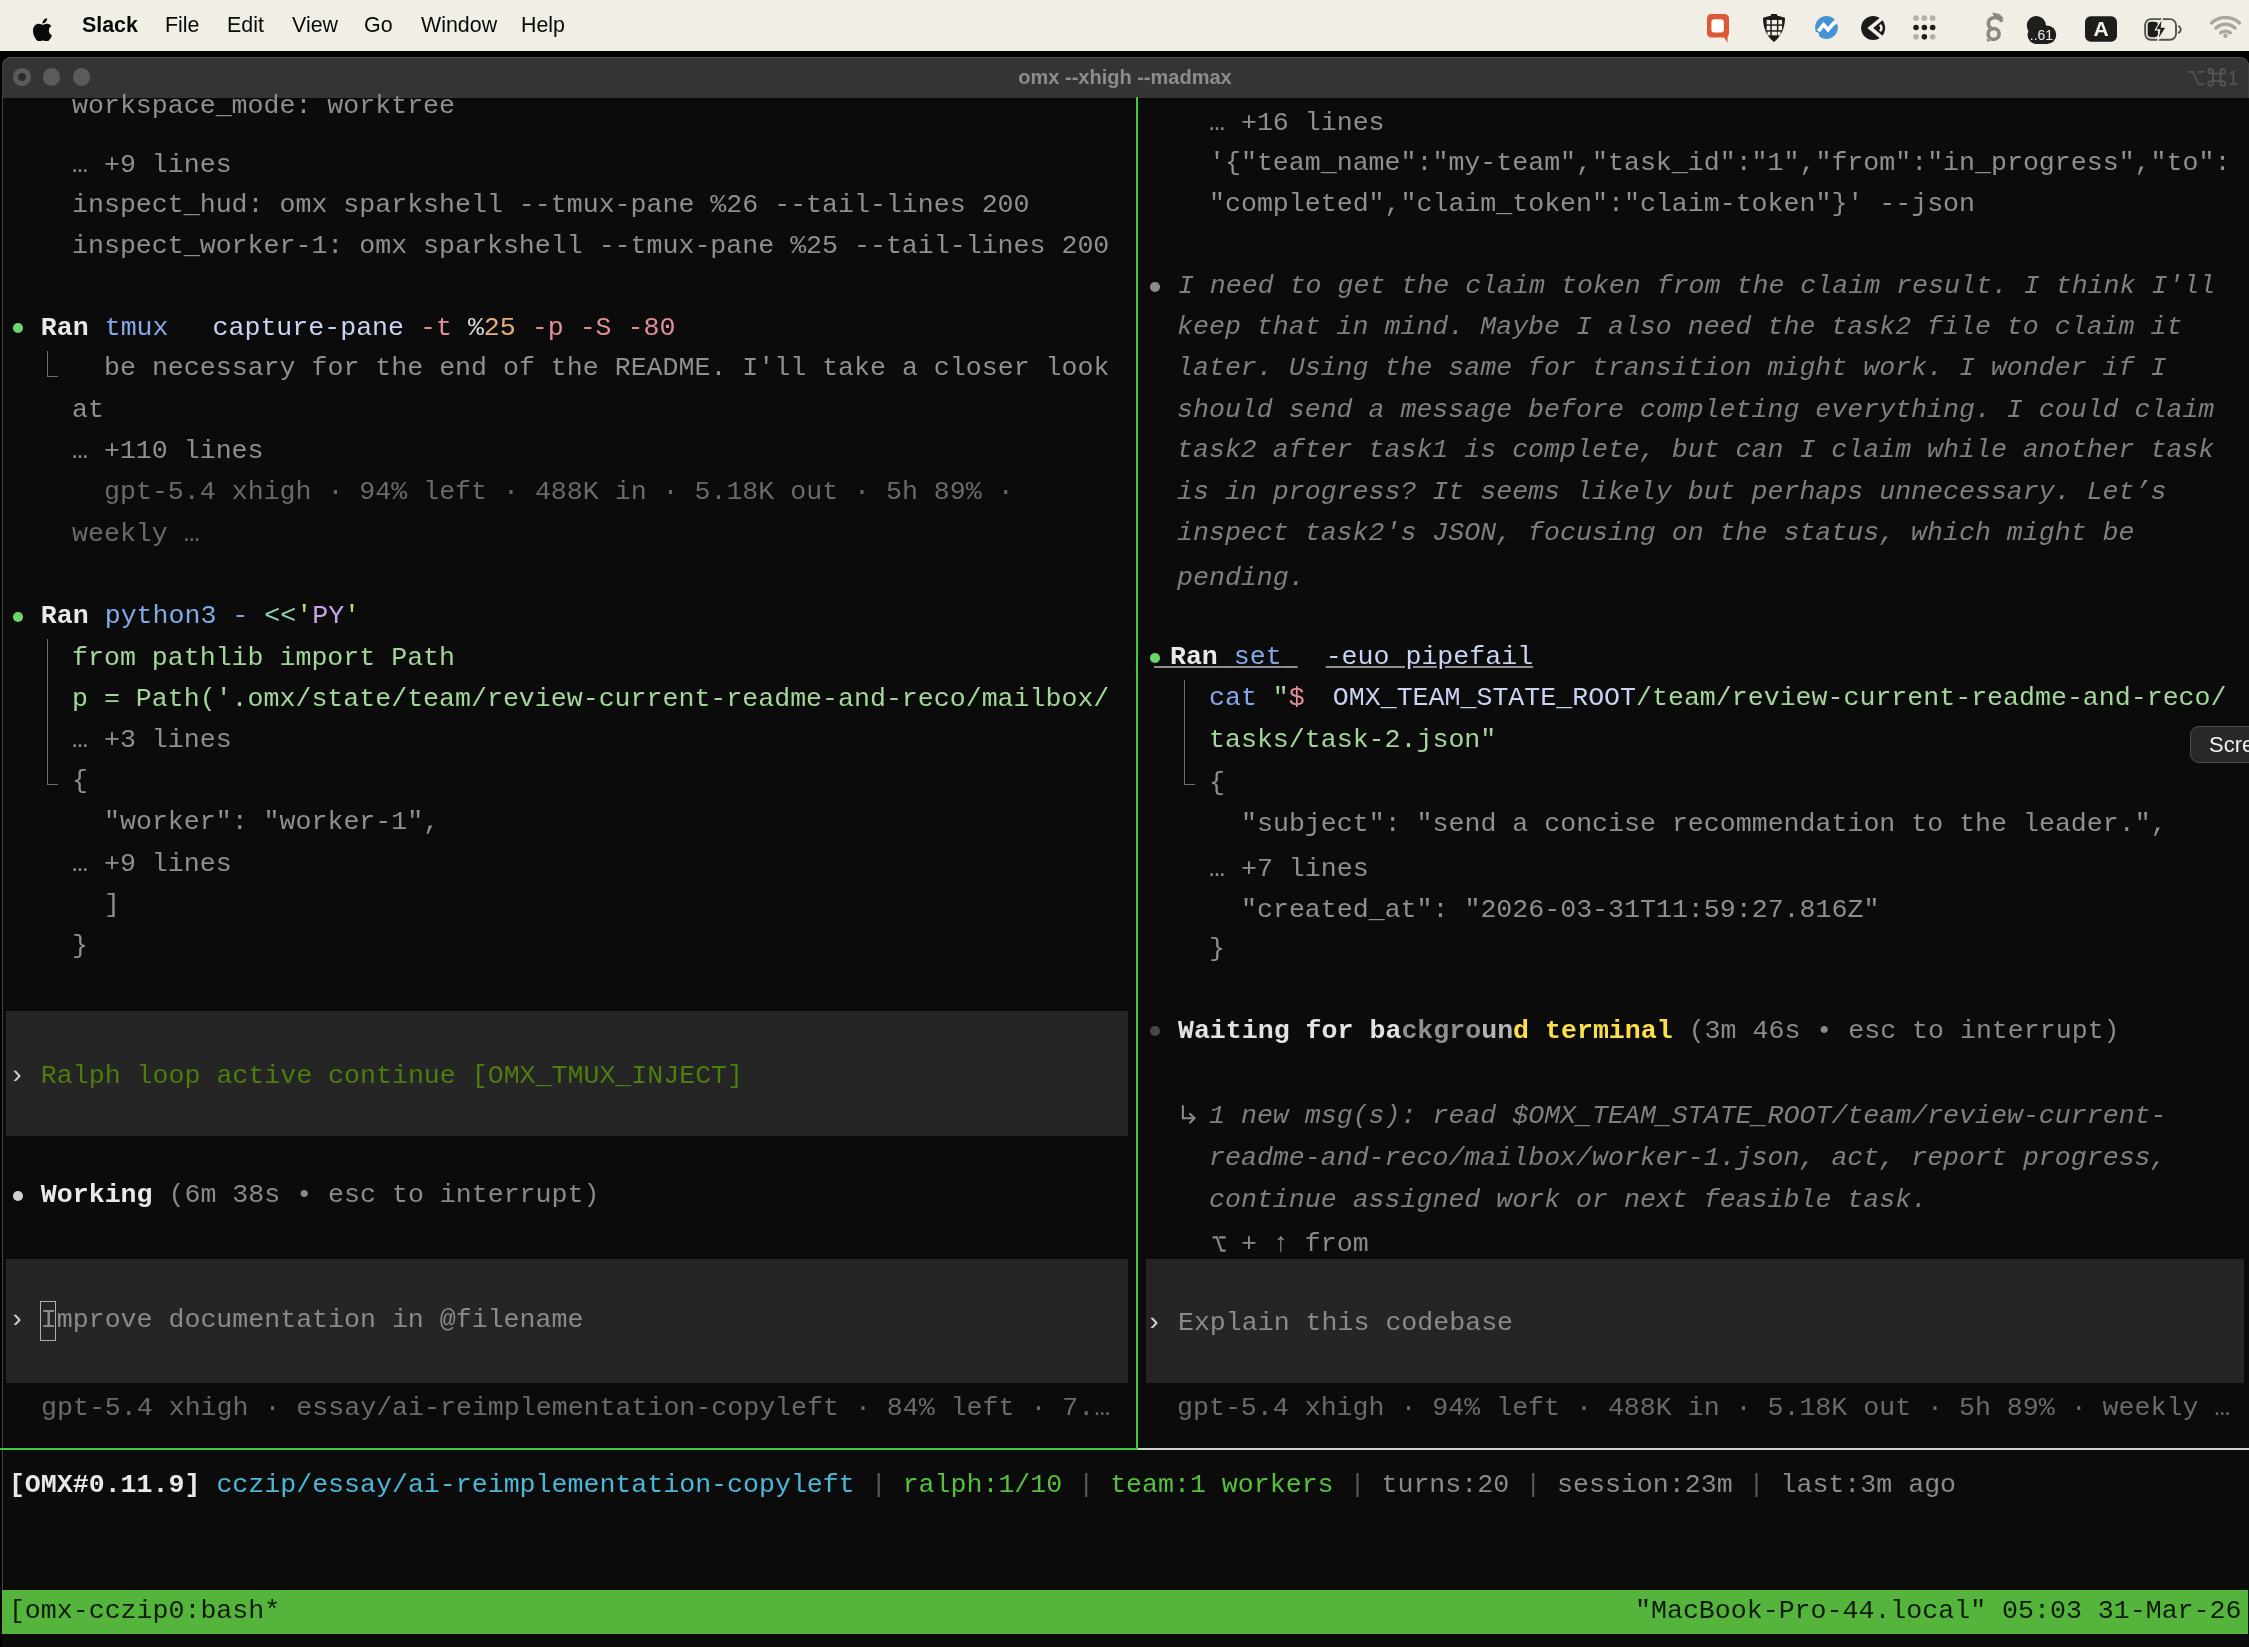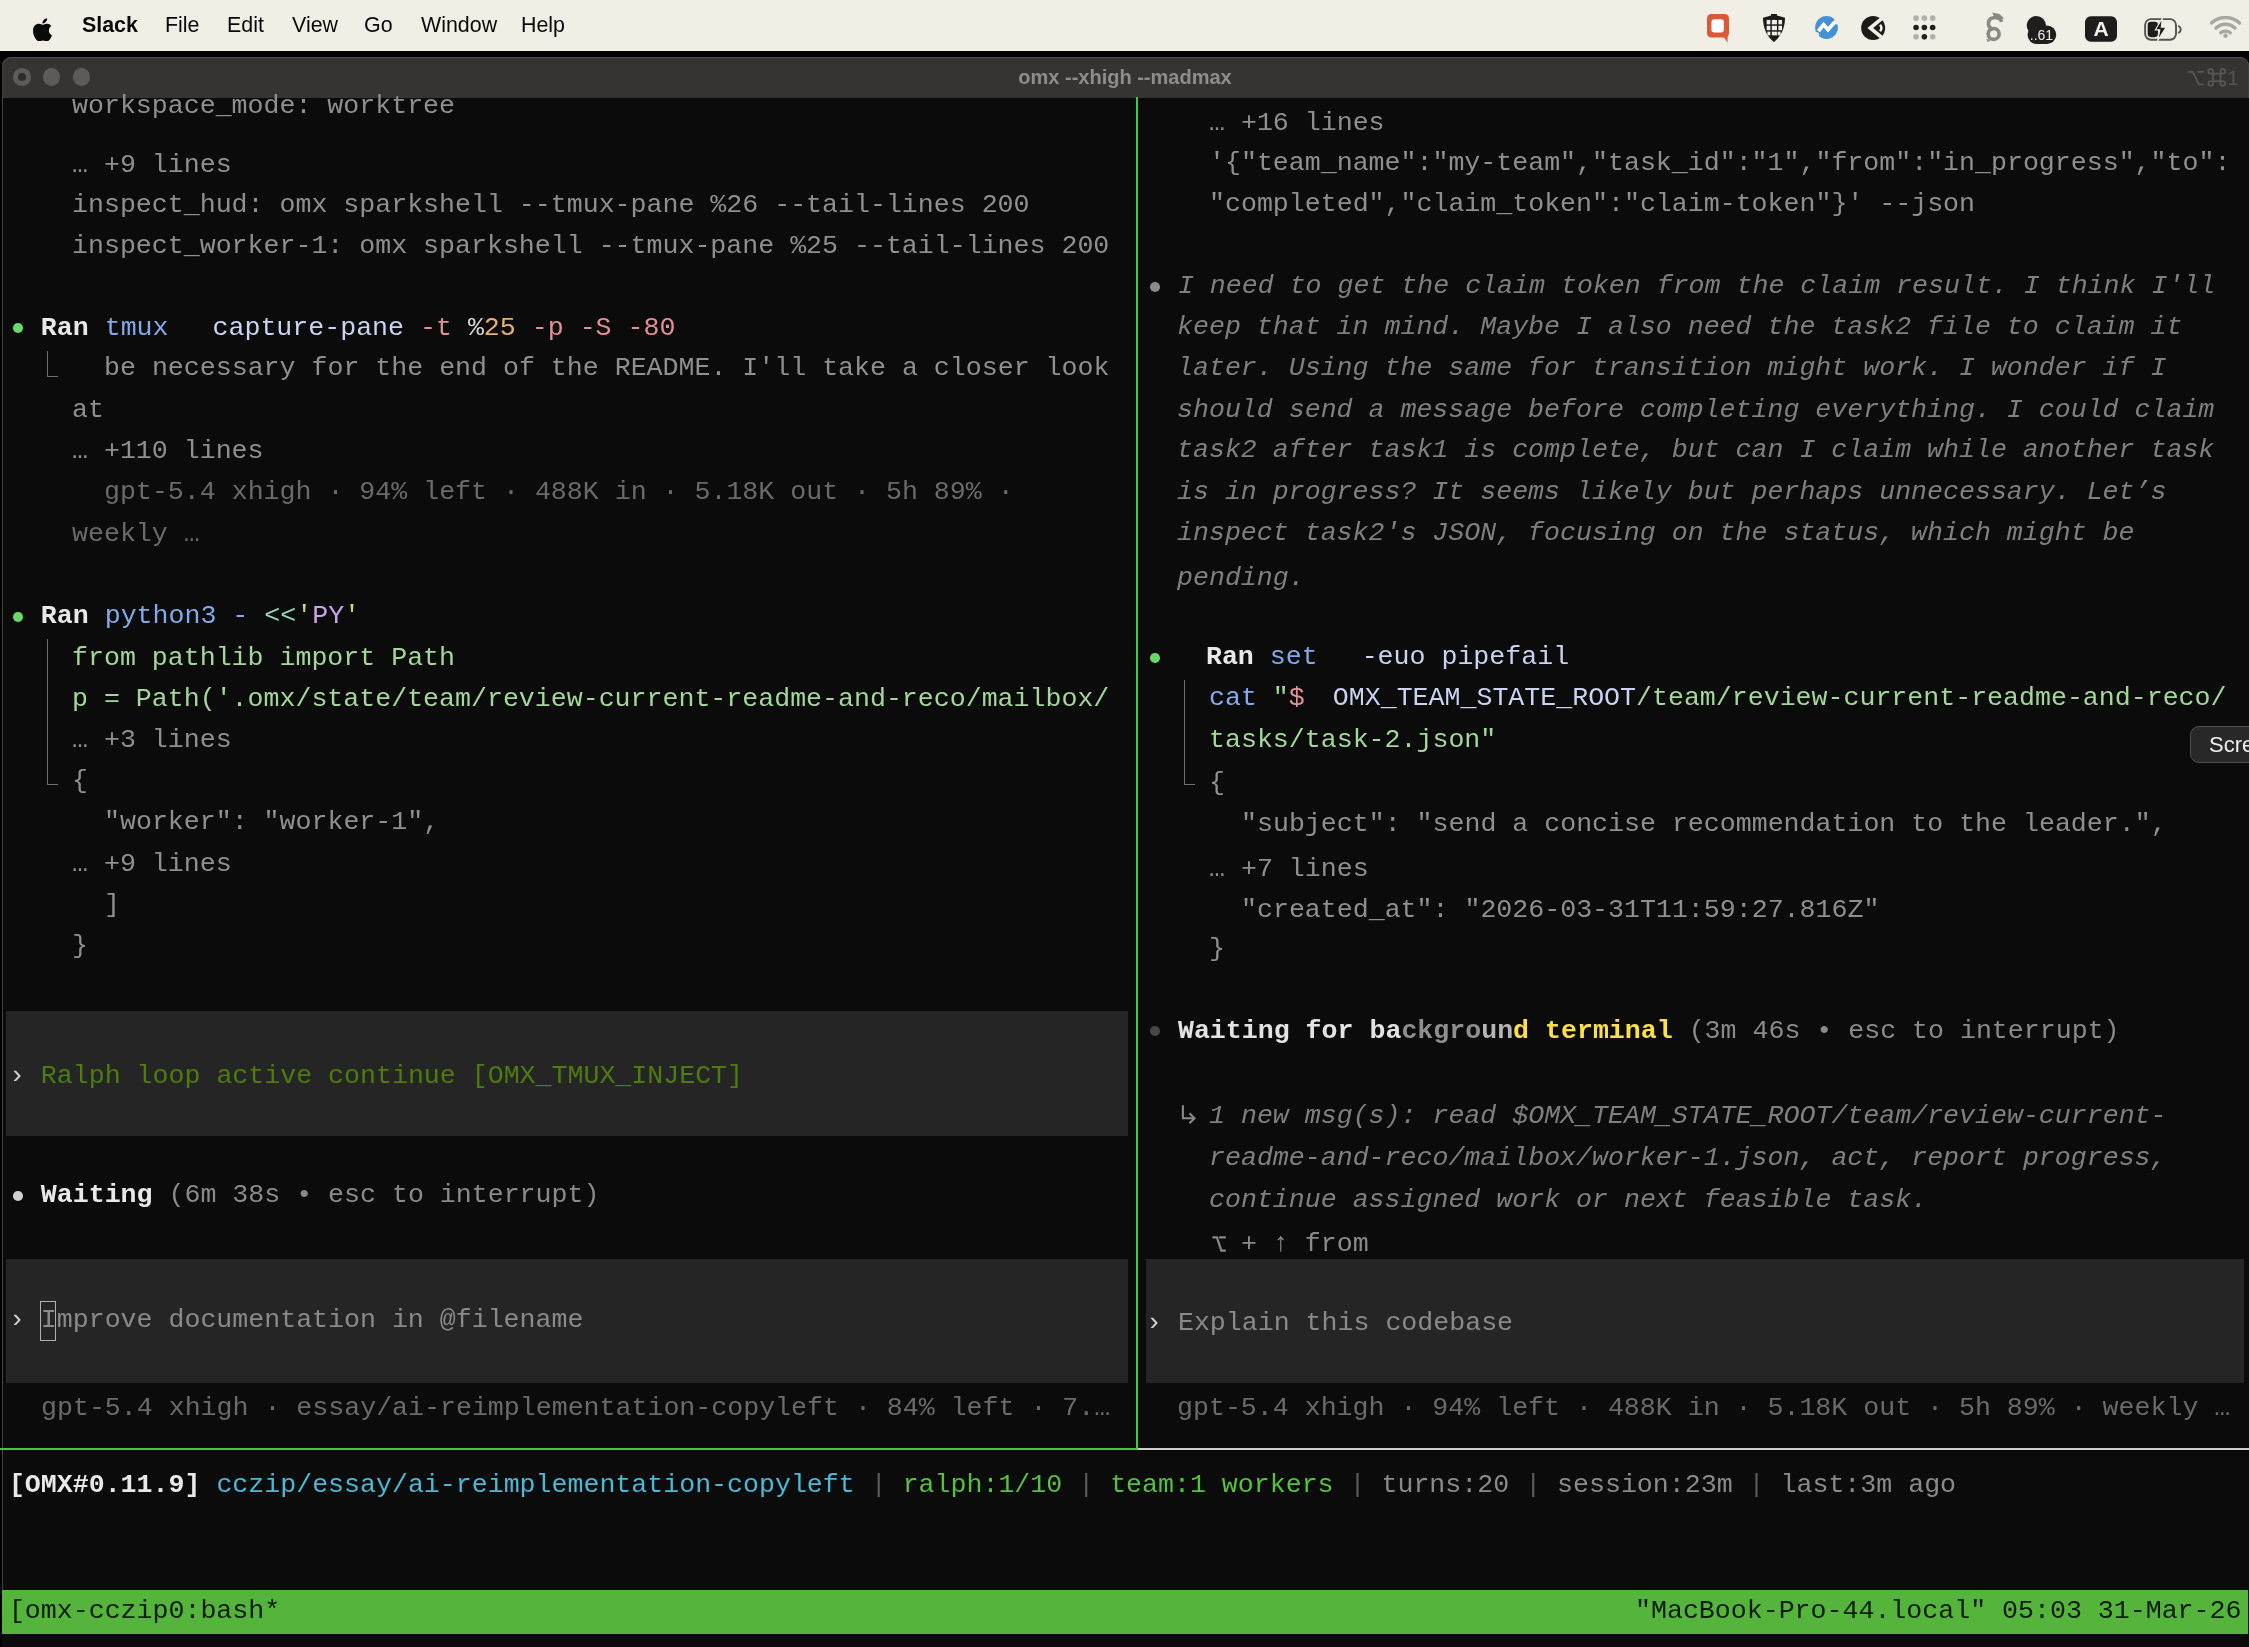--- a/index.html
+++ b/index.html
@@ -172,39 +172,39 @@
 <div class="r grn" style="left:72px;top:638px;">from pathlib import Path</div>
 <div class="r grn" style="left:72px;top:679px;">p = Path('.omx/state/team/review-current-readme-and-reco/mailbox/</div>
 <div class="r" style="left:72px;top:720px;">… +3 lines</div>
 <div class="r" style="left:72px;top:761px;">{</div>
 <div class="r" style="left:104px;top:802px;">"worker": "worker-1",</div>
 <div class="r" style="left:72px;top:844px;">… +9 lines</div>
 <div class="r" style="left:104px;top:885px;">]</div>
 <div class="r" style="left:72px;top:926px;">}</div>
 <div class="r" style="left:8.9px;top:1056px;"><span style="color:#cfcfcf;">›</span> <span style="color:#4d7c0f;">Ralph loop active continue [OMX_TMUX_INJECT]</span></div>
 <div class="dot" style="left:13.3px;top:1191px;background:#cfcfcf;"></div>
-<div class="r" style="left:8.9px;top:1175px;"><span style="visibility:hidden;">•</span> <span class="w">Waiting</span> <span class="ig">(6m 38s • esc to interrupt)</span></div>
+<div class="r" style="left:8.9px;top:1175px;"><span style="visibility:hidden;">•</span> <span class="w">Working</span> <span class="ig">(6m 38s • esc to interrupt)</span></div>
 <div class="r ig" style="left:8.9px;top:1300px;"><span style="color:#cfcfcf;font-style:normal;">›</span><span style="font-style:normal;">&nbsp;Improve documentation in @filename</span></div>
 <div style="position:absolute;left:40px;top:1301px;width:14px;height:38px;border:1.5px solid #b0b0b0;"></div>
 <div class="r dg" style="left:41px;top:1388px;">gpt-5.4 xhigh · essay/ai-reimplementation-copyleft · 84% left · 7.…</div>
 
 <div class="r" style="left:1209px;top:103px;">… +16 lines</div>
 <div class="r" style="left:1209px;top:143px;">'{"team_name":"my-team","task_id":"1","from":"in_progress","to":</div>
 <div class="r" style="left:1209px;top:184px;">"completed","claim_token":"claim-token"}' --json</div>
 <div class="dot" style="left:1150px;top:282px;background:#8a8a8a;"></div>
 <div class="r ig" style="left:1146px;top:266px;"><span style="visibility:hidden;">•</span> <span class="th">I need to get the claim token from the claim result. I think I'll</span></div>
 <div class="r th" style="left:1177px;top:307px;">keep that in mind. Maybe I also need the task2 file to claim it</div>
 <div class="r th" style="left:1177px;top:348px;">later. Using the same for transition might work. I wonder if I</div>
 <div class="r th" style="left:1177px;top:390px;">should send a message before completing everything. I could claim</div>
 <div class="r th" style="left:1177px;top:430px;">task2 after task1 is complete, but can I claim while another task</div>
 <div class="r th" style="left:1177px;top:472px;">is in progress? It seems likely but perhaps unnecessary. Let’s</div>
 <div class="r th" style="left:1177px;top:513px;">inspect task2's JSON, focusing on the status, which might be</div>
 <div class="r th" style="left:1177px;top:558px;">pending.</div>
 <div class="dot" style="left:1150px;top:653px;background:#68d968;"></div>
-<div class="r" style="left:1174px;top:637px;"><span style="visibility:hidden;">•</span> <span class="w">Ran</span> <span class="blu">set</span> <span class="lav">-euo pipefail</span></div>
+<div class="r" style="left:1138px;top:637px;text-decoration:underline;"><span style="visibility:hidden;">•</span> <span class="w">Ran</span> <span class="blu">set</span> <span class="lav">-euo pipefail</span></div>
 <div class="cor" style="left:1184px;top:680px;width:10.3px;height:104px;"></div>
 <div class="r" style="left:1209px;top:678px;"><span class="blu">cat</span> <span class="grn">"</span><span class="ros">$</span><span class="lav">OMX_TEAM_STATE_ROOT</span><span class="grn">/team/review-current-readme-and-reco/</span></div>
 <div class="r grn" style="left:1209px;top:720px;">tasks/task-2.json"</div>
 <div class="r" style="left:1209px;top:763px;">{</div>
 <div class="r" style="left:1241px;top:804px;">"subject": "send a concise recommendation to the leader.",</div>
 <div class="r" style="left:1209px;top:849px;">… +7 lines</div>
 <div class="r" style="left:1241px;top:890px;">"created_at": "2026-03-31T11:59:27.816Z"</div>
 <div class="r" style="left:1209px;top:929px;">}</div>
 <div class="dot" style="left:1150px;top:1026px;background:#474747;"></div>
 <div class="r" style="left:1146px;top:1011px;"><span style="visibility:hidden;">•</span> <span class="b" style="color:#e3e3e3;">Waiting for ba</span><span class="b" style="color:#8f8f8f;">ckgro</span><span class="b" style="color:#b5b5b5;">un</span><span class="b" style="color:#fde047;">d terminal</span> <span class="ig">(3m 46s • esc to interrupt)</span></div>

